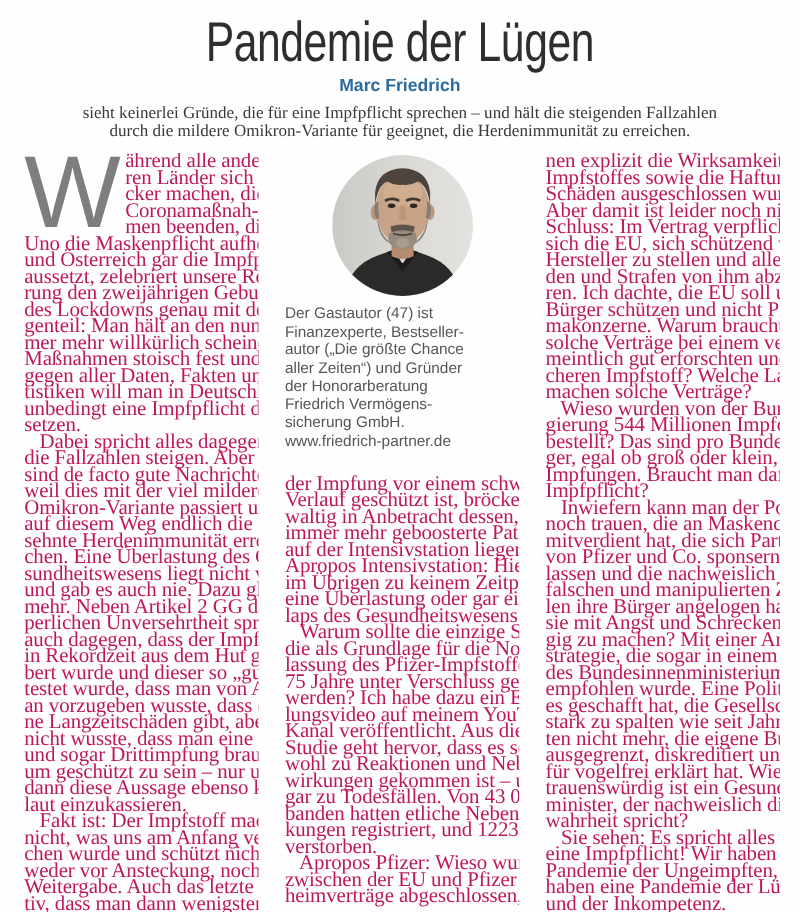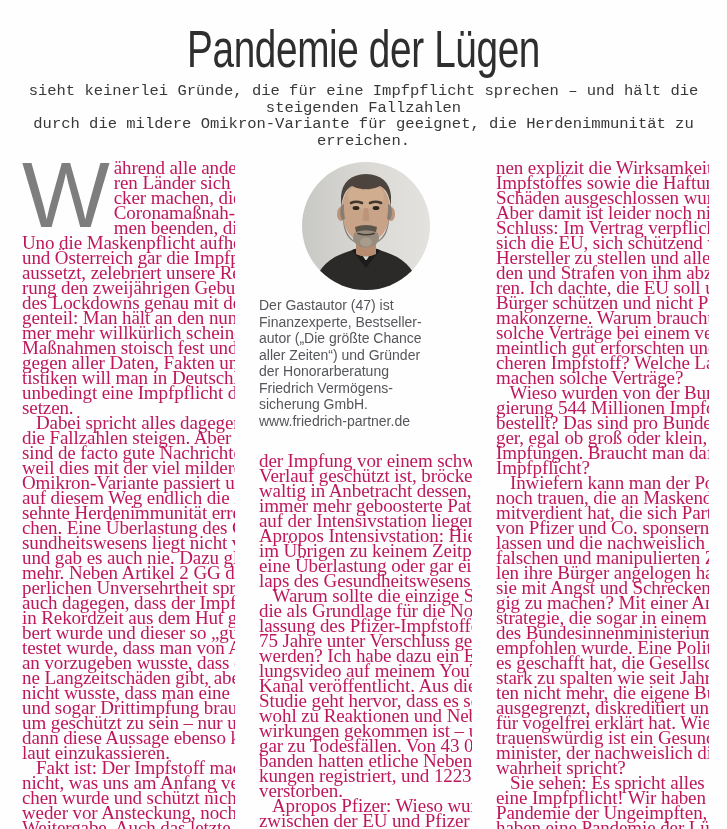--- a/index.html
+++ b/index.html
@@ -6,21 +6,21 @@
   .page {
     position: relative;
     width: 727px;
     height: 829px;
     margin: 0 auto;
     background: #fefefe;
     overflow: hidden;
     font-family: "Liberation Serif", serif;
   }
   
-  .masthead { text-align: center; padding-top: 24px; }
+  .masthead { text-align: center; padding-top: 12px; }
   .headline {
     margin: 0;
     font-family: "Liberation Sans", sans-serif;
     font-weight: 200;
     font-size: 51px;
     line-height: 52px;
     color: #2e2e2e;
     transform: scaleX(0.76);
     transform-origin: 50% 50%;
     letter-spacing: -0.5px;
@@ -28,21 +28,21 @@
   }
   .byline {
     margin-top: 6px;
     font-family: "Liberation Sans", sans-serif;
     font-weight: bold;
     font-size: 16px;
     color: #2c6b9e;
   }
   .standfirst {
     margin-top: 7px;
-    font-family: Liberation Mono, monospace;
+    font-family: Liberation Serif, serif;
     font-size: 15.5px;
     line-height: 16.5px;
     color: #383838;
     white-space: pre-line;
   }
   
   .columns {
     display: flex;
     gap: 24px;
     padding: 0 17px 0 22px;
@@ -85,20 +85,21 @@
     margin: 0 0 24px 0;
   }
 </style>
 </head>
 <body>
 
 <div class="page">
 
   <header class="masthead">
     <h1 class="headline">Pandemie der Lügen</h1>
+    <div class="byline">Marc Friedrich</div>
     <div class="standfirst">sieht keinerlei Gründe, die für eine Impfpflicht sprechen – und hält die steigenden Fallzahlen
 durch die mildere Omikron-Variante für geeignet, die Herdenimmunität zu erreichen.</div>
   </header>
 
   <div class="columns">
 
     <div class="col">
       <span class="dropcap">W</span>
       <div class="body-text">ährend alle ande-
 ren Länder sich lo-

